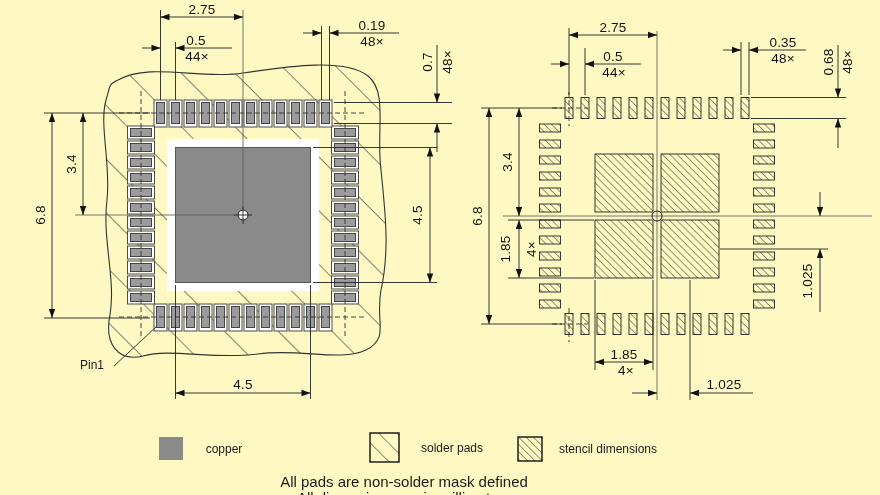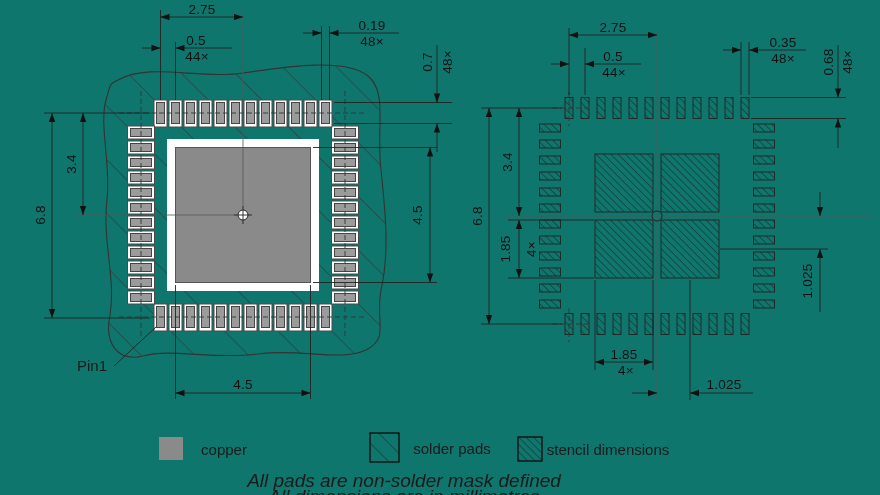--- a/index.html
+++ b/index.html
@@ -1,25 +1,25 @@
 <!DOCTYPE html>
 <html><head>
 <meta charset="utf-8">
 <style>
   html,body{margin:0;padding:0;background:#fff;}
-  #stage{position:relative;width:880px;height:495px;background:#0f766e;overflow:hidden;
+  #stage{position:relative;width:880px;height:495px;background:#fef9c3;overflow:hidden;
          font-family:"Liberation Sans",sans-serif;text-align:right;}
   #diagram-holder{position:absolute;left:0;top:0;width:880px;height:495px;}
   .dim{position:absolute;font-size:13.5px;color:#111;white-space:nowrap;
        transform:translate(-50%,-50%);letter-spacing:.2px;}
   .rot{transform:translate(-50%,-50%) rotate(-90deg);}
-  .lbl{position:absolute;font-size:15px;color:#1a1a1a;white-space:nowrap;
+  .lbl{position:absolute;font-size:12px;color:#1a1a1a;white-space:nowrap;
        transform:translate(-50%,-50%);}
-  .note{position:absolute;font-size:19px;color:#1a1a1a;white-space:nowrap;
-        transform:translate(-50%,-50%);font-style:italic;}
+  .note{position:absolute;font-size:15px;color:#1a1a1a;white-space:nowrap;
+        transform:translate(-50%,-50%);}
   svg .dl{stroke:#222;stroke-width:.9;fill:none;}
   svg .cl{stroke:#555;stroke-width:.8;fill:none;}
   svg .dash{stroke:#333;stroke-width:.9;stroke-dasharray:5 3;fill:none;}
   svg .arw{fill:#111;stroke:none;}
   svg .open{fill:#fff;stroke:#4a4a4a;stroke-width:1;}
   svg .pad{fill:#9b9b9b;stroke:#454545;stroke-width:1;}
   svg .sten{fill:url(#hatchDense);stroke:#222;stroke-width:.9;}
   svg .board{fill:url(#hatchSparse);stroke:#333;stroke-width:1.1;}
   svg .ch{fill:#fff;stroke:#222;stroke-width:1;}
   svg .swb{stroke:#111;stroke-width:1.4;}

